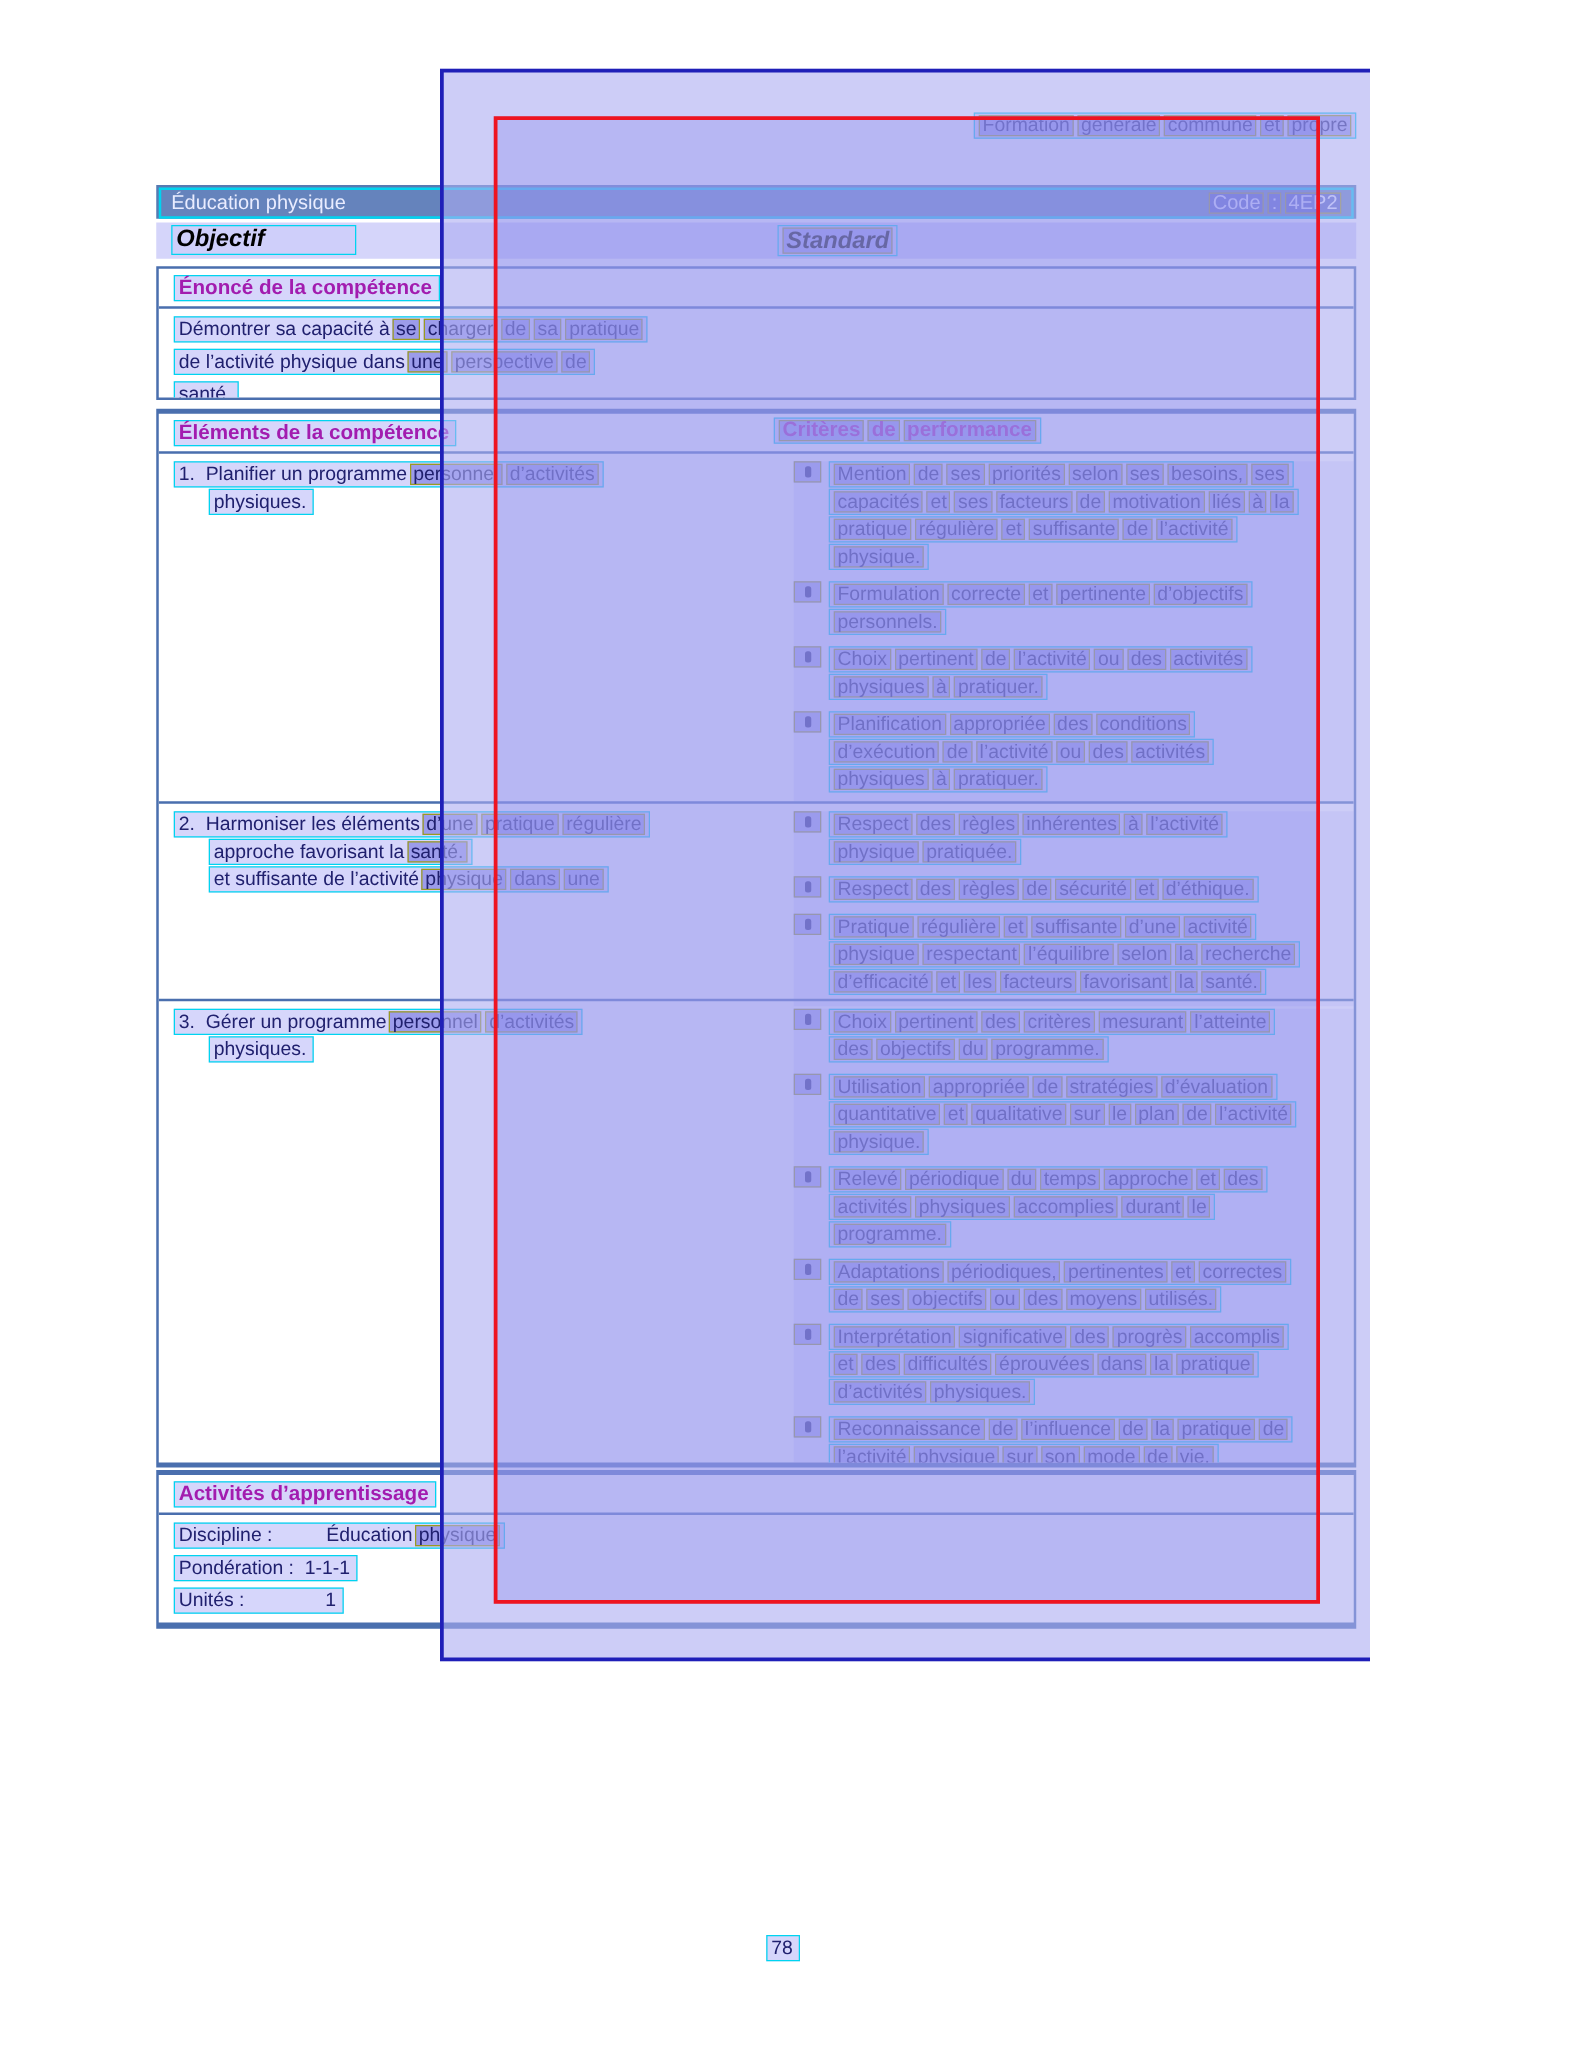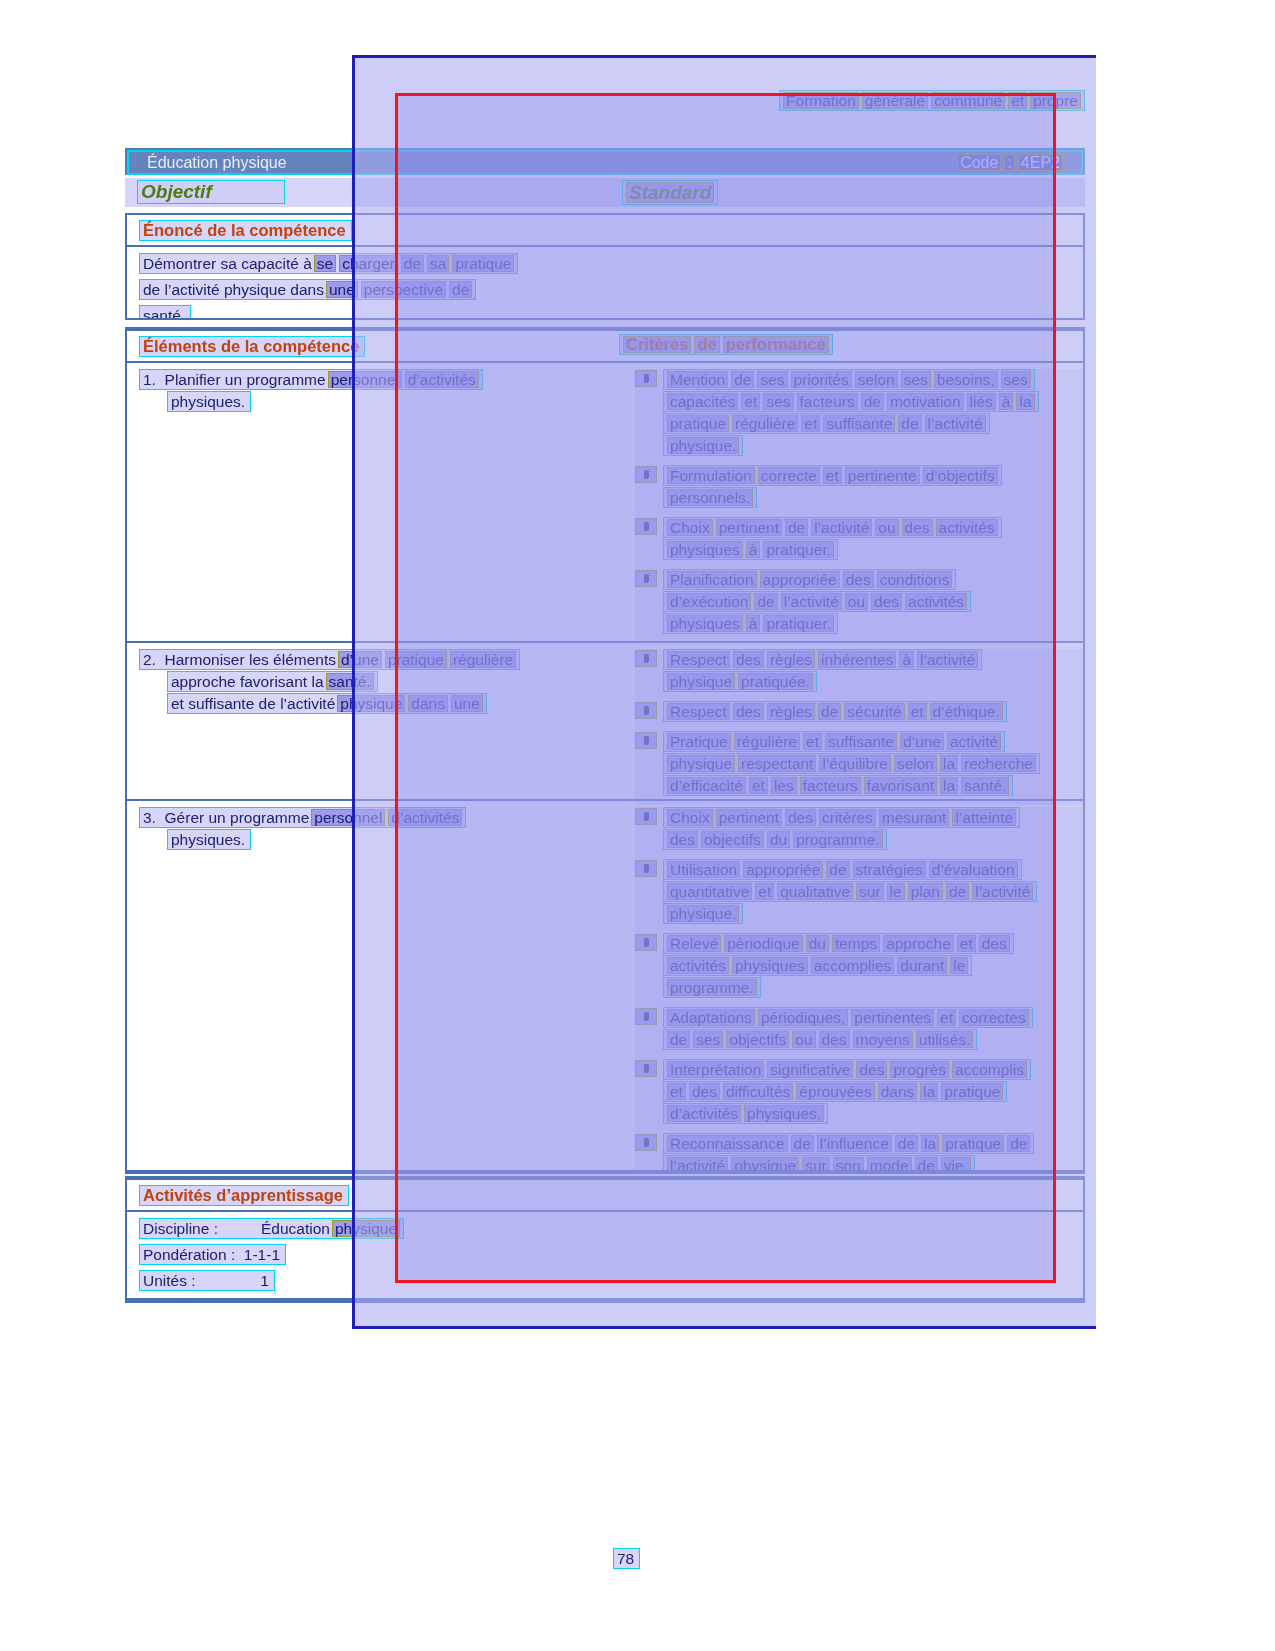--- a/index.html
+++ b/index.html
@@ -15,40 +15,40 @@
   .w:last-child{margin-right:0;}
   .pt{padding-right:2px;}
   .lrow{margin-bottom:1px;white-space:nowrap;}
 
   
   .run{left:125px;top:70px;width:960px;text-align:right;font-size:17px;color:#23237a;}
 
   
   .banner{left:125px;top:128px;width:960px;height:27px;background:#567ab2;box-sizing:border-box;}
   .line-full{display:flex;justify-content:space-between;align-items:center;height:21px;margin:2px;
-             border:2px solid #00d4f0;background:rgba(190,190,250,0.15);padding:0 18px;
+             border:2px solid #00d4f0;background:rgba(190,190,250,0.15);padding:0 8px;
              font-size:16px;color:#e9ecff;}
   .line-full .w{background:rgba(70,70,200,0.55);color:#dfe4ff;}
 
   
   .cols{left:125px;top:158px;width:960px;height:29px;background:rgba(208,208,250,0.9);
-        font-style:italic;font-weight:bold;font-size:19px;color:#4d7c0f;box-sizing:border-box;padding-top:2px;}
+        font-style:italic;font-weight:bold;font-size:19px;color:#000000;box-sizing:border-box;padding-top:2px;}
   .obj-line{margin-left:12px;padding-right:70px;}
   .std{position:absolute;left:497px;top:2px;}
   .cols .line{font-size:19px;line-height:20px;}
   .cols .w{line-height:19px;}
 
   
   .box{left:125px;width:960px;border:2px solid #4a6fae;background:#ffffff;
        box-sizing:border-box;overflow:hidden;}
   #box1{top:193px;height:107px;}
   #box2{top:307px;height:847px;border-top-width:4px;border-bottom-width:4px;}
   #box3{top:1156px;height:127px;border-top-width:4px;border-bottom-width:5px;}
   .box-hdr{height:30px;border-bottom:2px solid #4a6fae;display:flex;align-items:center;
-           padding-left:12px;font-weight:bold;font-size:16.5px;color:#c2410c;position:relative;box-sizing:content-box;}
+           padding-left:12px;font-weight:bold;font-size:16.5px;color:#a21caf;position:relative;box-sizing:content-box;}
   .box-hdr .line{font-size:16.5px;}
   .rtitle{position:absolute;left:492px;top:3px;}
   .box-body{position:relative;padding:6px 0 0 12px;font-size:15.5px;}
   .box-body .lrow{margin-bottom:5px;}
 
   
   .item-row{position:relative;box-sizing:border-box;}
   .item-row + .item-row{border-top:2px solid #4a6fae;}
   #items .item-row:nth-child(1){height:278px;}
   #items .item-row:nth-child(2){height:158px;}

